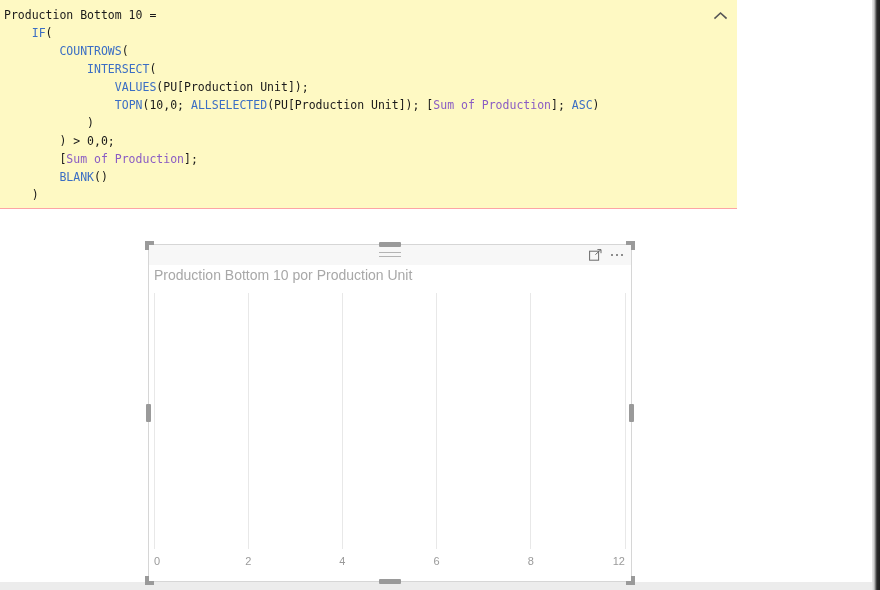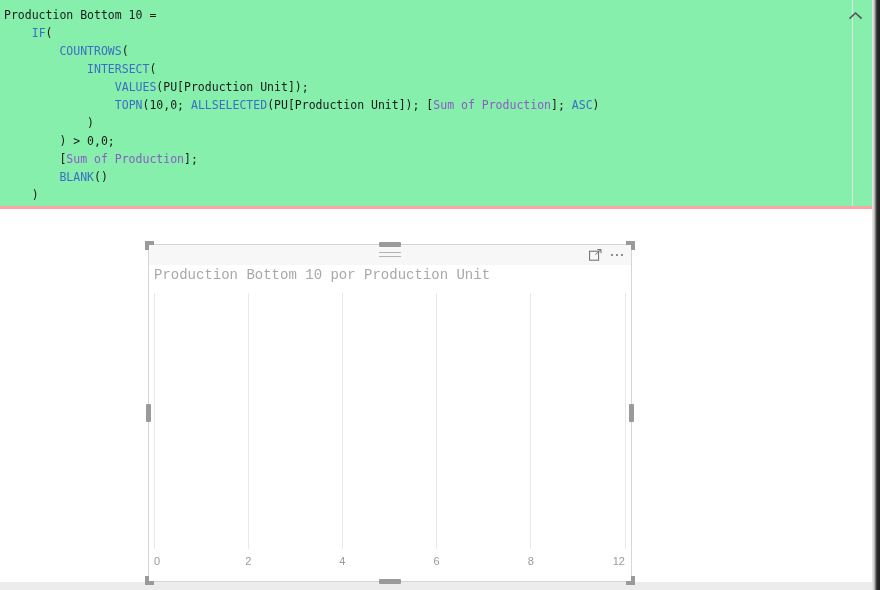--- a/index.html
+++ b/index.html
@@ -28,24 +28,24 @@
     position: absolute;
     top: 0; right: 0;
     width: 8px; height: 590px;
     background: linear-gradient(to right, #e9e9e9 0%, #cfcfcf 25%, #2a2a2a 62%, #1d1d1d 100%);
   }
 
   
   .formula-bar {
     position: absolute;
     left: 0; top: 0;
-    width: 872px;
+    width: 737px;
     height: 209px;
-    background: #86efac;
-    border-bottom: 3px solid #fca5a5;
+    background: #fef9c3;
+    border-bottom: 1px solid #fca5a5;
     box-sizing: border-box;
     overflow: hidden;
   }
   .formula-scroll-frame {
     position: absolute;
     left: 0; top: 0;
     width: 853px;
     height: 208px;
     border-right: 1px solid #e3e3e3;
     box-sizing: border-box;
@@ -154,21 +154,21 @@
     background: #6a6a6a;
     display: block;
   }
 
   .visual-title {
     position: absolute;
     left: 5px;
     top: 22px;
     font-size: 14px;
     color: #a8a8a8;
-    font-family: Liberation Mono, monospace;
+    font-family: Liberation Sans, sans-serif;
     white-space: nowrap;
   }
 
   
   .plot {
     position: absolute;
     left: 5px;
     top: 48px;
     right: 6px;
     bottom: 32px;

